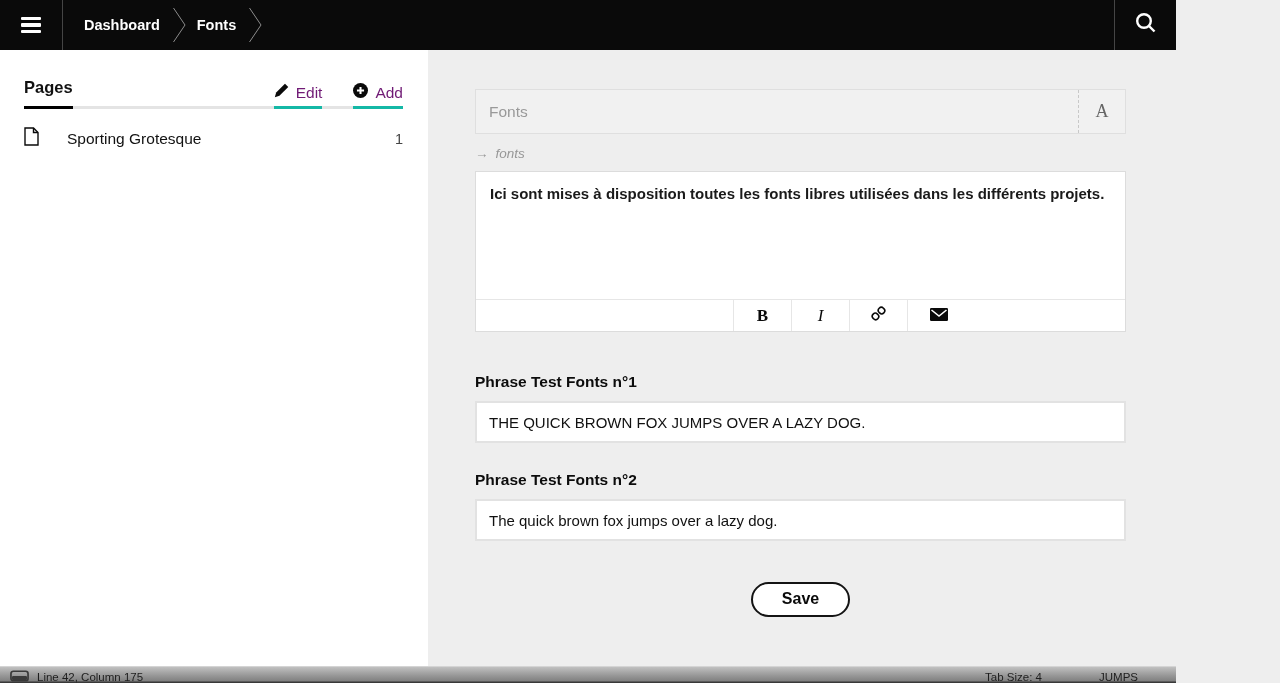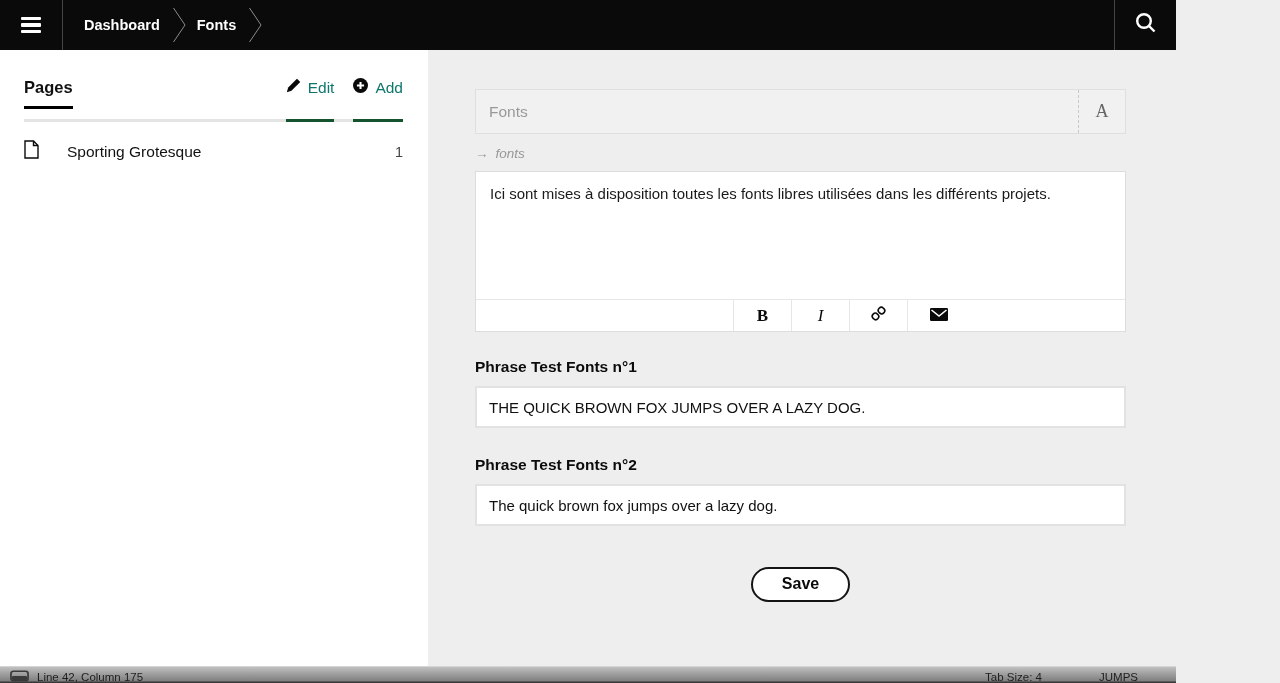--- a/index.html
+++ b/index.html
@@ -17,27 +17,27 @@
   .crumb { color:#fff; cursor:pointer; }
   .crumb-sep { margin:0 11px 0 13px; display:flex; align-items:center; }
   .search-btn { margin-left:auto; width:62px; display:flex; align-items:center; justify-content:center;
                 border-left:1px solid #454545; cursor:pointer; }
 
   
   .content { flex:1 1 auto; display:flex; overflow:hidden; }
 
   
   .sidebar { width:428px; flex:0 0 428px; background:#fff; padding:28px 25px 0 24px; }
-  .pages-header { display:flex; align-items:flex-start; position:relative; }
+  .pages-header { display:flex; align-items:flex-end; position:relative;gap:12px; }
   .pages-header::after { content:""; position:absolute; left:0; right:0; bottom:0; height:3px; background:#e4e4e4; }
   .pages-title { font-size:16.5px; font-weight:bold; color:#111; padding-bottom:9px;
                  border-bottom:3px solid #000; position:relative; z-index:1; }
   .hdr-spacer { flex:1; }
-  .hdr-btn { display:flex; align-items:center; gap:7px; font-size:15.5px; color:#0f766e;
-             padding-bottom:22px; border-bottom:3px solid #14532d; position:relative; z-index:1; cursor:pointer; }
+  .hdr-btn { display:flex; align-items:center; gap:7px; font-size:15.5px; color:#701a75;
+             padding-bottom:4px; border-bottom:3px solid #14b8a6; position:relative; z-index:1; cursor:pointer; }
   .hdr-btn + .hdr-btn { margin-left:19px; }
   .page-list { margin-top:13px; }
   .page-row { display:flex; align-items:center; gap:28px; padding:5px 0; font-size:15.5px; color:#111; cursor:pointer; }
   .page-num { margin-left:auto; color:#444; font-size:14.5px; }
 
   
   .main { flex:1 1 auto; background:#eeeeee; padding:28px 50px 0 47px; overflow:hidden; }
   .field-label { font-size:15.5px; font-weight:bold; color:#0c0c0c; }
   .req { color:#8fae3e; font-weight:bold; border-bottom:2px dotted #b9cc85; margin-left:4px; }
 
@@ -45,30 +45,30 @@
                border:1px solid #dfdfdf; height:45px; }
   .title-input { flex:1; display:flex; align-items:center; padding-left:13px; color:#999; font-size:15.5px; }
   .title-addon { width:47px; display:flex; align-items:center; justify-content:center;
                  border-left:1px dashed #c8c8c8; font-family:"Liberation Serif", serif;
                  font-size:18px; color:#666; cursor:pointer; }
   .slug { margin-top:12px; font-size:13.5px; color:#979797; display:flex; align-items:center; gap:7px; }
   .slug-text { font-style:italic; }
 
   .apropos-label { margin-top:36px; }
   .editor { margin-top:10px; background:#fff; border:1px solid #dcdcdc; }
-  .editor-text { height:127px; padding:11px 14px; font-size:15px; color:#1a1a1a; line-height:1.5; cursor:text; }
+  .editor-text { height:127px; padding:11px 14px; font-size:15px; color:#1a1a1a; line-height:1.5; cursor:text;font-weight:bold; }
   .editor-toolbar { border-top:1px solid #e6e6e6; height:32px; display:flex; align-items:stretch; }
   .tb-spacer { width:257px; }
   .tb-btn { width:58px; display:flex; align-items:center; justify-content:center;
             border-left:1px solid #e6e6e6; cursor:pointer; color:#0a0a0a; }
   .tb-btn.serif-b { font-family:"Liberation Serif", serif; font-weight:bold; font-size:17px; }
   .tb-btn.serif-i { font-family:"Liberation Serif", serif; font-style:italic; font-size:17px; }
   .tb-btn.mail { width:63px; }
 
-  .phrase1-label { margin-top:26px; }
+  .phrase1-label { margin-top:41px; }
   .phrase2-label { margin-top:28px; }
   .input-box { margin-top:10px; height:42px; background:#fff; border:2px solid #e2e2e2;
                display:flex; align-items:center; padding-left:12px; font-size:15px; color:#111; cursor:text; }
 
   .save-row { margin-top:9px; display:flex; justify-content:center; }
   .save-btn { background:#fff; border:2.5px solid #141414; border-radius:18px; padding:6px 29px 7px;
               font-family:"Liberation Sans", sans-serif; font-size:16px; font-weight:bold; color:#0a0a0a; cursor:pointer;margin-top:32px; }
 
   
   .statusbar { height:17px; flex:0 0 17px; display:flex; align-items:center;

